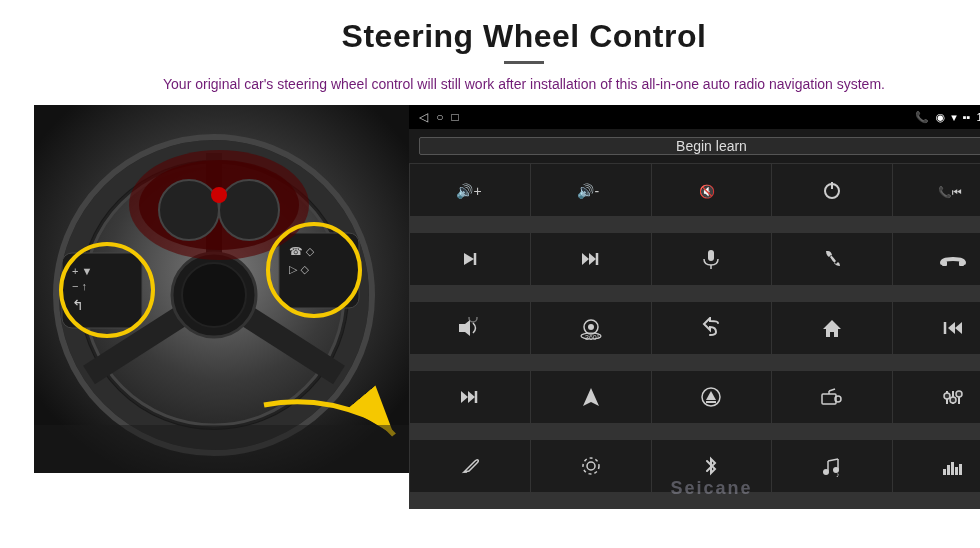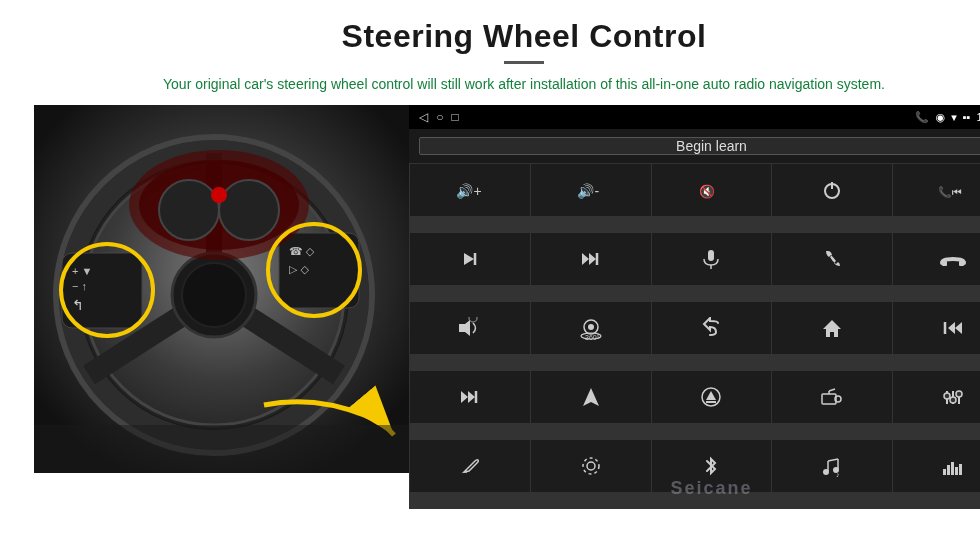--- a/index.html
+++ b/index.html
@@ -36,21 +36,21 @@
 
     .title-divider {
       width: 40px;
       height: 3px;
       background: #555;
       margin: 6px auto 10px;
     }
 
     .subtitle {
       font-size: 14px;
-      color: #15803d;
+      color: #701a75;
       line-height: 1.5;
       max-width: 820px;
       margin: 0 auto;
     }
 
     .content-section {
       display: flex;
       width: 980px;
       flex: 1;
     }

